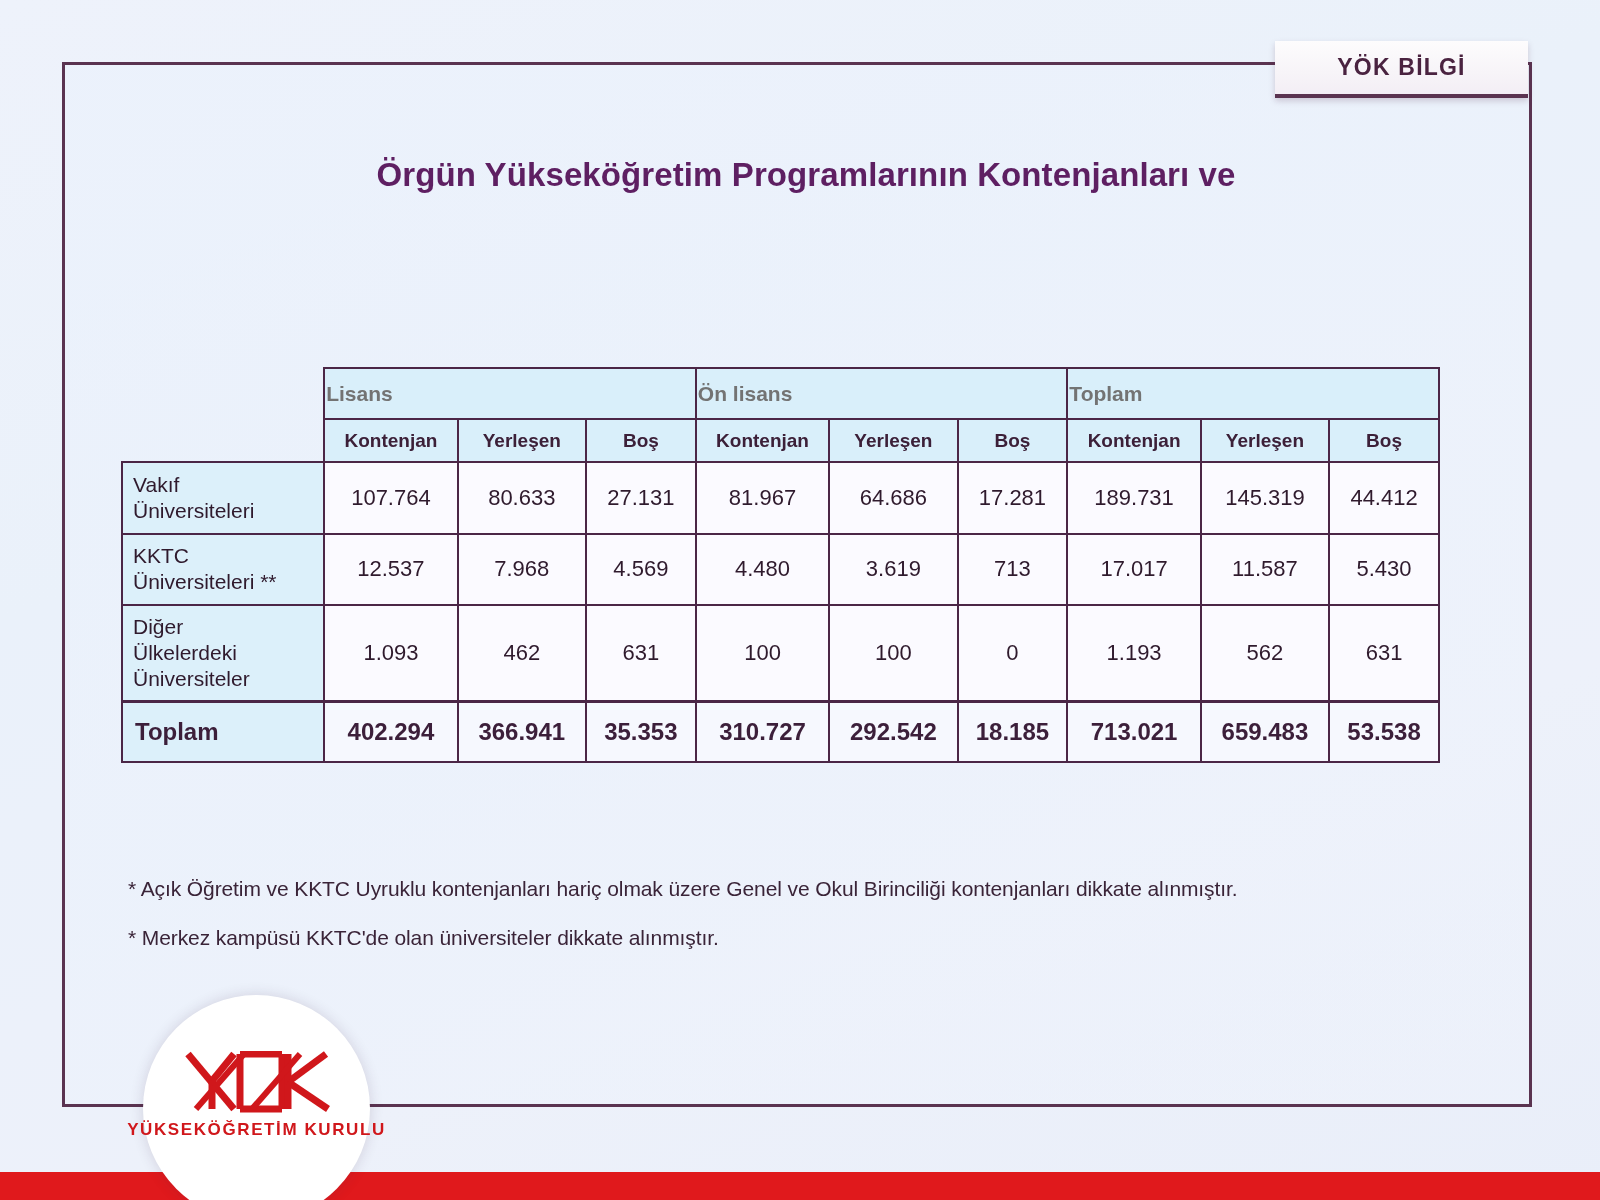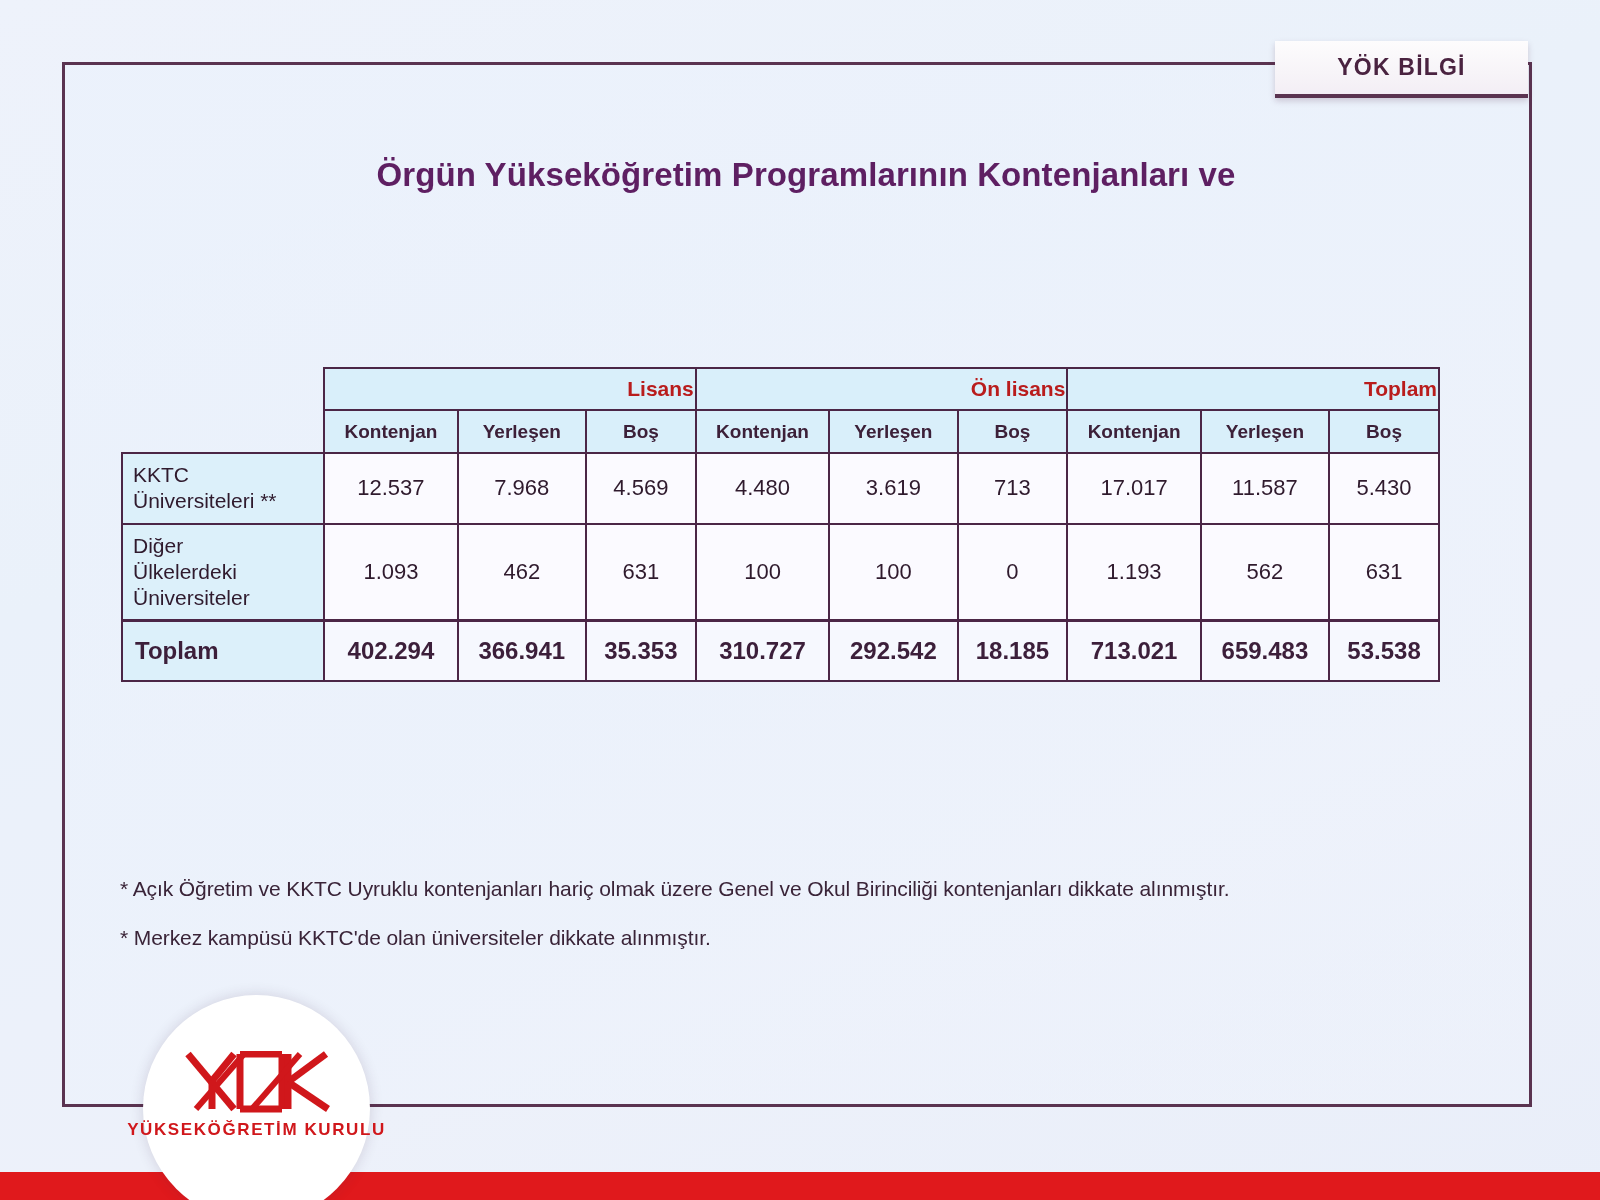--- a/index.html
+++ b/index.html
@@ -82,25 +82,25 @@
   table.data col.c-bos   { width: 107px; }
 
   table.data th, table.data td {
     border: 2px solid #4b2646;
     box-sizing: border-box;
   }
 
   
   tr.grp th {
     background: #d9effa;
-    height: 42px;
+    height: 51px;
     font-size: 21px;
     font-weight: bold;
-    color: #b91c1c;
-    text-align: right;
+    color: #737373;
+    text-align: left;
   }
   th.corner-blank {
     border: none !important;
     background: transparent !important;
   }
   
   tr.sub th {
     background: #d9effa;
     height: 43px;
     font-size: 19px;
@@ -152,21 +152,21 @@
 
   
   #notes {
     position: absolute;
     left: 120px;
     top: 875px;
     width: 1360px;
     color: #3a2438;
   }
   #notes p {
-    margin: 0 0 22px 0;
+    margin: 0 0 22px 8px;
     font-size: 21px;
     line-height: 1.3;
     letter-spacing: -0.1px;
   }
 
   
   #redbar {
     position: absolute;
     left: 0;
     bottom: 0;
@@ -246,20 +246,35 @@
         <th>Yerleşen</th>
         <th>Boş</th>
         <th>Kontenjan</th>
         <th>Yerleşen</th>
         <th>Boş</th>
       </tr>
     </thead>
     <tbody>
 
 
+      <tr class="r2">
+        <td class="rowlabel">
+          <div>Vakıf</div>
+          <div>Üniversiteleri</div>
+        </td>
+        <td class="num">107.764</td>
+        <td class="num">80.633</td>
+        <td class="num">27.131</td>
+        <td class="num">81.967</td>
+        <td class="num">64.686</td>
+        <td class="num">17.281</td>
+        <td class="num">189.731</td>
+        <td class="num">145.319</td>
+        <td class="num">44.412</td>
+      </tr>
 
       <tr class="r3">
         <td class="rowlabel">
           <div>KKTC</div>
           <div>Üniversiteleri **</div>
         </td>
         <td class="num">12.537</td>
         <td class="num">7.968</td>
         <td class="num">4.569</td>
         <td class="num">4.480</td>

